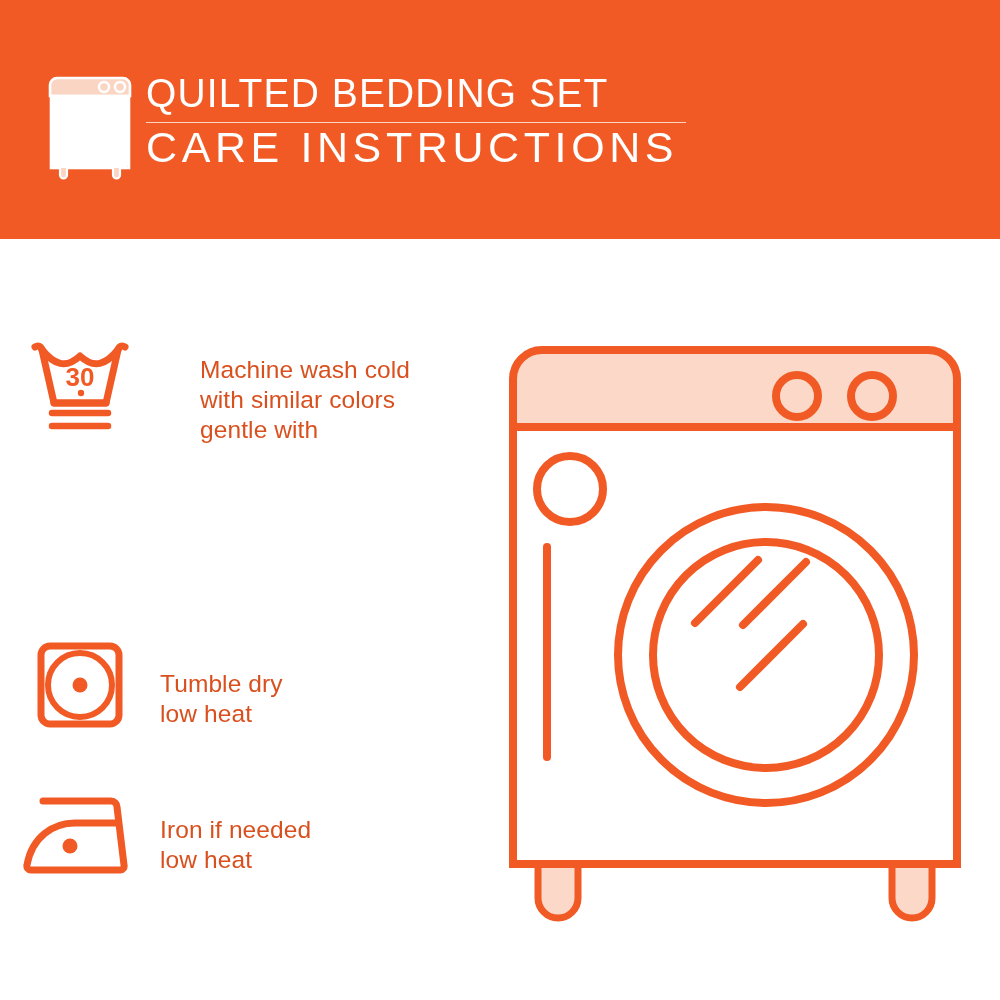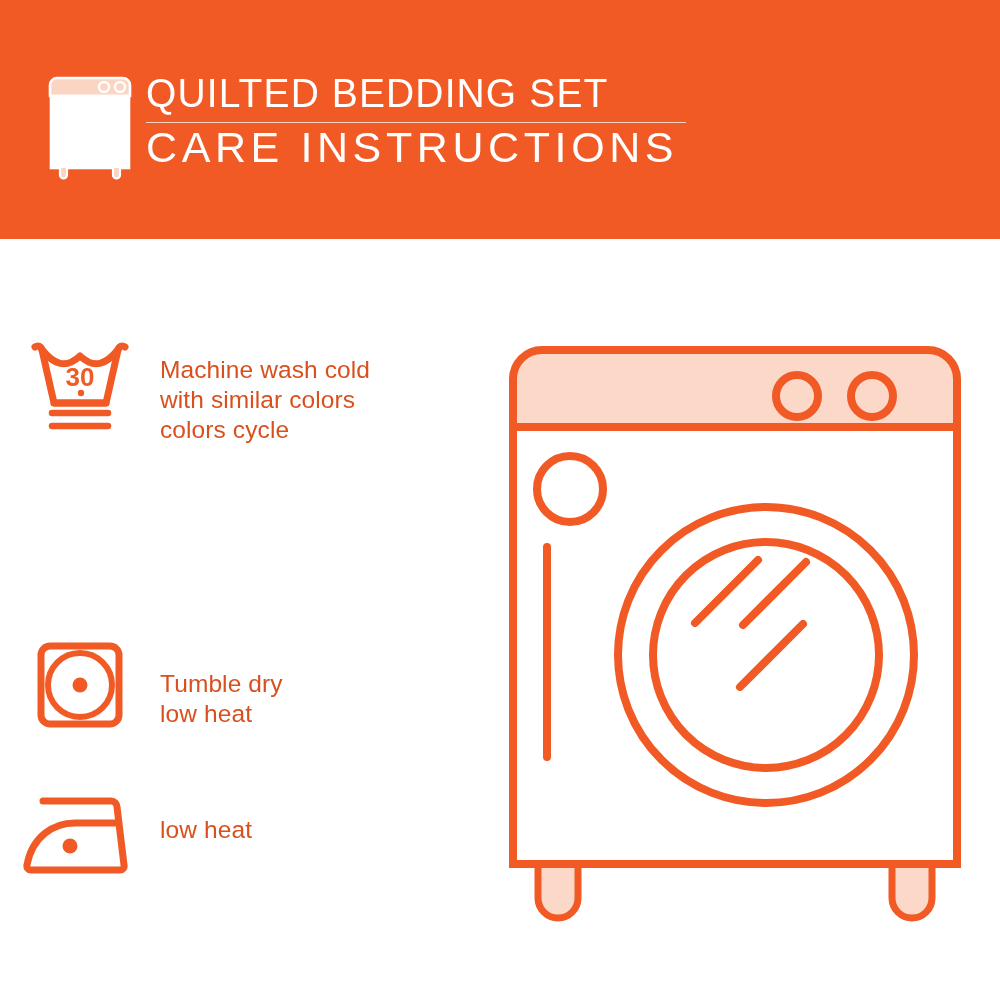--- a/index.html
+++ b/index.html
@@ -93,21 +93,21 @@
   .care-label {
     flex: 1 1 auto;
     color: #D9501E;
     font-size: 24.5px;
     line-height: 30px;
     font-weight: 400;
     letter-spacing: 0.1px;
   }
   .care-label .ln { display: block; white-space: nowrap; }
 
-  #row-wash   { top: 100px; }
+  #row-wash   { top: 100px; gap: 40px; }
   #row-bleach { top: 240px; }
   #row-dry    { top: 398px; align-items: center; }
   #row-iron   { top: 548px; }
 
   #row-wash   .care-label { padding-top: 16px; }
   #row-bleach .care-label { padding-top: 22px; }
   #row-dry    .care-label { padding-top: 28px; }
   #row-iron   .care-label { padding-top: 28px; }
 
   
@@ -175,21 +175,21 @@
           <line x1="24" y1="74" x2="80" y2="74" stroke="#F15A24" stroke-width="6.5" stroke-linecap="round"></line>
           <line x1="24" y1="87" x2="80" y2="87" stroke="#F15A24" stroke-width="6.5" stroke-linecap="round"></line>
 
           <text x="52" y="47" text-anchor="middle" fill="#F15A24" font-family="Liberation Sans, sans-serif" font-size="26" font-weight="700">30</text>
           <circle cx="53" cy="54" r="3.2" fill="#F15A24"></circle>
         </svg>
       </div>
       <div class="care-label">
         <span class="ln">Machine wash cold</span>
         <span class="ln">with similar colors</span>
-        <span class="ln">colors cycle</span>
+        <span class="ln">gentle with</span>
       </div>
     </div>
 
 
     <div class="care-row" id="row-dry">
       <div class="care-icon-wrap">
         <svg width="104" height="96" viewBox="0 0 104 96" fill="none" xmlns="http://www.w3.org/2000/svg">
           <rect x="13" y="9" width="78" height="78" rx="9" fill="none" stroke="#F15A24" stroke-width="7"></rect>
           <circle cx="52" cy="48" r="32" fill="none" stroke="#F15A24" stroke-width="6"></circle>
           <circle cx="52" cy="48" r="7.5" fill="#F15A24"></circle>
@@ -204,20 +204,21 @@
     <div class="care-row" id="row-iron">
       <div class="care-icon-wrap">
         <svg width="114" height="92" viewBox="0 0 114 92" fill="none" xmlns="http://www.w3.org/2000/svg">
 
           <path d="M20 14 H88 a6 6 0 0 1 6 6 L101 78 a4 4 0 0 1 -4 5 H8 a4 4 0 0 1 -4 -5
                    C9 50 30 36 52 36 H94" fill="none" stroke="#F15A24" stroke-width="7" stroke-linecap="round" stroke-linejoin="round"></path>
           <circle cx="47" cy="59" r="7.5" fill="#F15A24"></circle>
         </svg>
       </div>
       <div class="care-label">
+        <span class="ln">Iron if needed</span>
         <span class="ln">low heat</span>
       </div>
     </div>
 
   </div>
 
   <div id="washer">
     <svg width="490" height="600" viewBox="0 0 490 600" fill="none" xmlns="http://www.w3.org/2000/svg">
 
       <g>

